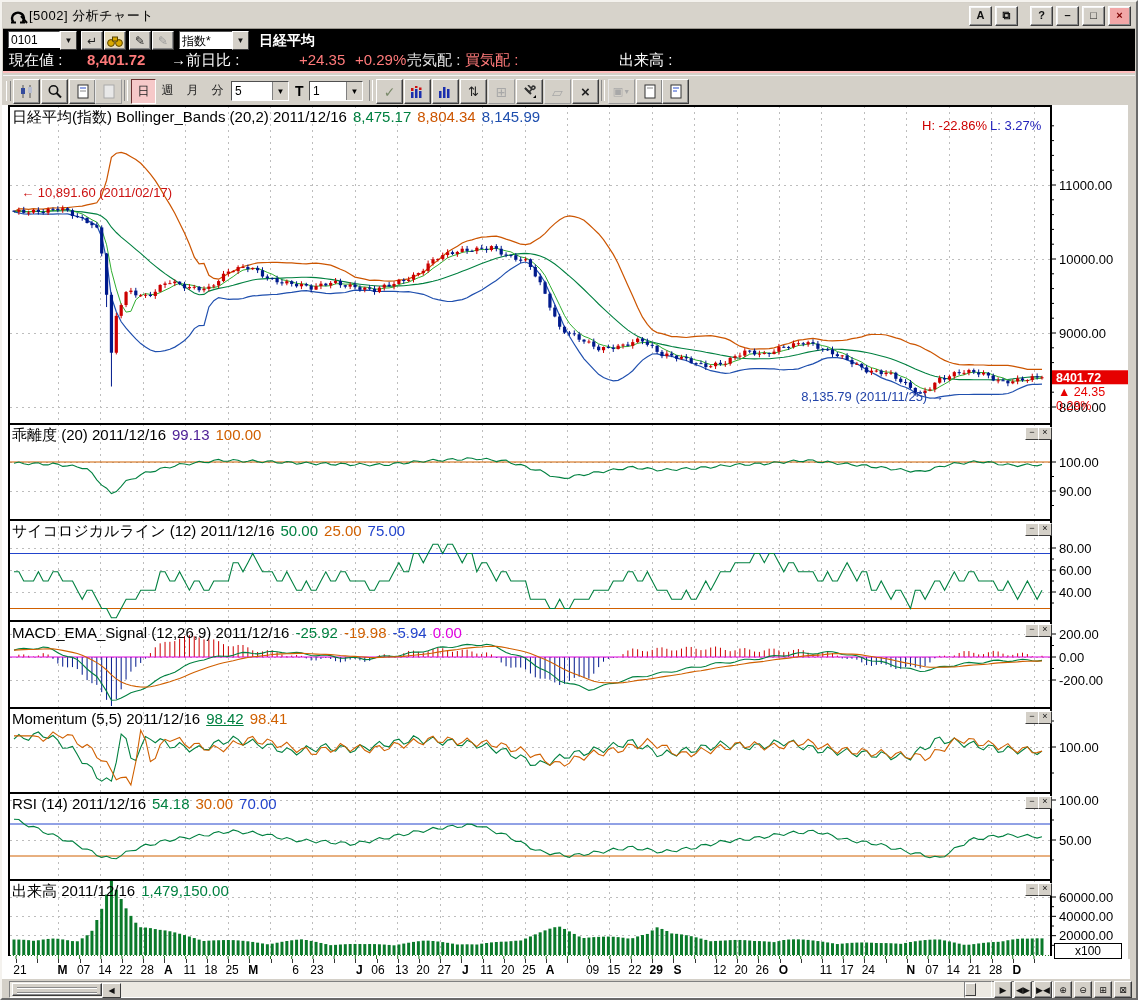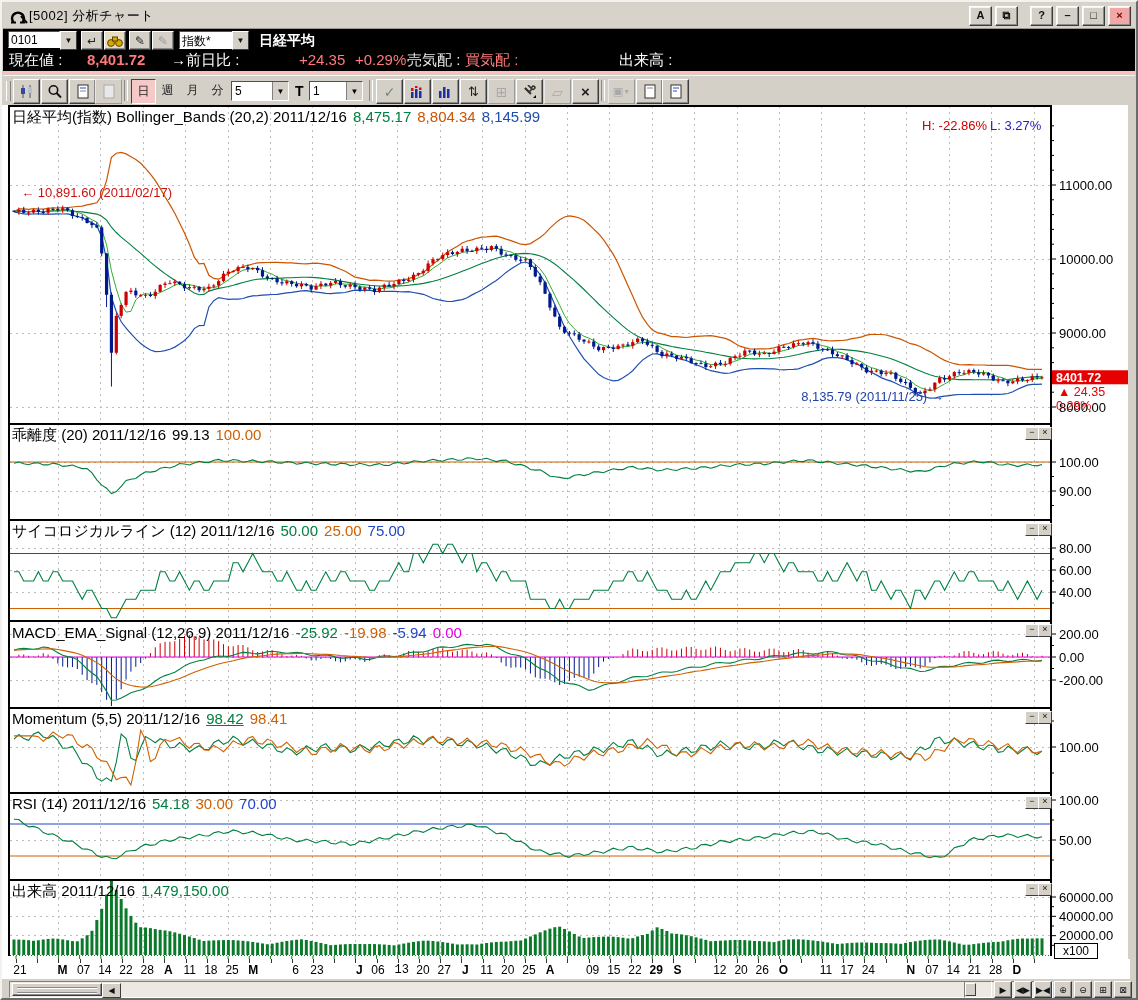--- a/index.html
+++ b/index.html
@@ -39,21 +39,21 @@
   #tick-label{top:7px;font-size:14px;font-weight:bold;color:#000}
   
   #chart-svg{left:0;top:103px}
   .panel-header{font-size:15px;color:#000;white-space:pre;background:transparent}
   .panel-header span{margin-right:6px}
   .mini-btn{width:12px;height:11px;background:#d4d0c8;border:1px solid;border-color:#fff #3c3c3c #3c3c3c #fff;font-size:9px;line-height:9px;text-align:center;color:#111}
   #xlabels{left:0;top:957px;width:1128px;height:20px;background:#fff}
   .xlab{position:absolute;top:4px;font-size:12px;color:#000;transform:translateX(-50%);white-space:nowrap}
   .xlab.b{font-weight:bold}
   .xtick{position:absolute;top:0;width:1px;height:4px;background:#333}
-  #x100box{left:1052px;top:941px;border:1px solid #000;background:#fff;font-size:12px;padding:0 8px;color:#000}
+  #x100box{left:1052px;top:941px;border:1px solid #000;background:#fff;font-size:12px;padding:0 20px;color:#000}
   
   #scrollrow{left:1px;top:978px;width:1132px;height:19px;background:#d4d0c8}
   #hs-track{left:6px;top:1px;width:1042px;height:15px;background:#ece9e2;border:1px solid;border-color:#808080 #fff #fff #808080}
   #hs-thumb{left:2px;top:1px;width:88px;height:11px;background:#d4d0c8;border:1px solid;border-color:#fff #3c3c3c #3c3c3c #fff;box-shadow:inset -1px -1px 0 #8a8a8a}
   #hs-thumb .gl{margin:3px 4px 0;border-top:1px solid #8a8a8a;border-bottom:1px solid #fff}
   #hs-left{left:92px;top:1px;width:17px;height:13px;background:#d4d0c8;border:1px solid;border-color:#fff #3c3c3c #3c3c3c #fff;font-size:8px;display:flex;align-items:center;justify-content:center;color:#111}
   #nav-btns{right:3px;top:1px;display:flex;gap:2px;align-items:center}
   .nv{width:16px;height:15px;background:#d4d0c8;border:1px solid;border-color:#fff #3c3c3c #3c3c3c #fff;box-shadow:inset -1px -1px 0 #8a8a8a;font-size:9px;display:flex;align-items:center;justify-content:center;color:#111;white-space:nowrap}
   .nv.track{width:26px;background:#ece9e2;border-color:#808080 #fff #fff #808080;box-shadow:none;justify-content:flex-start}
   .nv.track i{display:block;width:9px;height:11px;background:#d4d0c8;border:1px solid;border-color:#fff #3c3c3c #3c3c3c #fff}
@@ -1279,21 +1279,21 @@
     <line x1="904.75" y1="851" x2="904.75" y2="855" stroke="#1f7a1f"></line>
     <line x1="925.9583333333333" y1="851" x2="925.9583333333333" y2="855" stroke="#1f7a1f"></line>
     <line x1="947.1666666666666" y1="851" x2="947.1666666666666" y2="855" stroke="#1f7a1f"></line>
     <line x1="968.375" y1="851" x2="968.375" y2="855" stroke="#1f7a1f"></line>
     <line x1="989.5833333333333" y1="851" x2="989.5833333333333" y2="855" stroke="#1f7a1f"></line>
     <line x1="1010.7916666666666" y1="851" x2="1010.7916666666666" y2="855" stroke="#1f7a1f"></line>
     <line x1="1032" y1="851" x2="1032" y2="855" stroke="#1f7a1f"></line>
   </svg>
 <div class="abs" id="headers" style="left:0;top:0">
     <div class="panel-header abs" style="left: 10px; top: 106px;"><span>日経平均(指数) Bollinger_Bands (20,2) 2011/12/16</span><span style="color: rgb(0, 128, 64);">8,475.17</span><span style="color: rgb(204, 85, 0);">8,804.34</span><span style="color: rgb(31, 79, 174);">8,145.99</span></div>
-    <div class="panel-header abs" style="left: 10px; top: 424px;"><span>乖離度 (20) 2011/12/16</span><span style="color: #000000;">99.13</span><span style="color: rgb(208, 96, 0);">100.00</span></div>
+    <div class="panel-header abs" style="left: 10px; top: 424px;"><span>乖離度 (20) 2011/12/16</span><span style="color: #4c1d95;">99.13</span><span style="color: rgb(208, 96, 0);">100.00</span></div>
     <div class="panel-header abs" style="left: 10px; top: 520px;"><span>サイコロジカルライン (12) 2011/12/16</span><span style="color: rgb(0, 128, 64);">50.00</span><span style="color: rgb(208, 96, 0);">25.00</span><span style="color: rgb(34, 68, 204);">75.00</span></div>
     <div class="panel-header abs" style="left: 10px; top: 622px;"><span>MACD_EMA_Signal (12,26,9) 2011/12/16</span><span style="color: rgb(0, 128, 64);">-25.92</span><span style="color: rgb(208, 96, 0);">-19.98</span><span style="color: rgb(34, 68, 204);">-5.94</span><span style="color: rgb(224, 0, 224);">0.00</span></div>
     <div class="panel-header abs" style="left: 10px; top: 708px;"><span>Momentum (5,5) 2011/12/16</span><span style="color: rgb(0, 128, 64); text-decoration: underline;">98.42</span><span style="color: rgb(208, 96, 0);">98.41</span></div>
     <div class="panel-header abs" style="left: 10px; top: 793px;"><span>RSI (14) 2011/12/16</span><span style="color: rgb(0, 128, 64);">54.18</span><span style="color: rgb(208, 96, 0);">30.00</span><span style="color: rgb(34, 68, 204);">70.00</span></div>
     <div class="panel-header abs" style="left: 10px; top: 880px;"><span>出来高 2011/12/16</span><span style="color: rgb(0, 128, 64);">1,479,150.00</span></div>
   </div>
 <div class="abs" id="miniBtns" style="left:0;top:0">
     <div class="mini-btn abs" style="left: 1023px; top: 425px;">−</div>
     <div class="mini-btn abs" style="left: 1036px; top: 425px;">×</div>
     <div class="mini-btn abs" style="left: 1023px; top: 521px;">−</div>
@@ -1335,21 +1335,21 @@
     <div class="xtick" style="left: 289.708px;"></div>
     <div class="xlab" style="left: 293.708px;">6</div>
     <div class="xtick" style="left: 310.917px;"></div>
     <div class="xlab" style="left: 314.917px;">23</div>
     <div class="xtick" style="left: 332.125px;"></div>
     <div class="xtick" style="left: 353.333px;"></div>
     <div class="xlab b" style="left: 357.333px;">J</div>
     <div class="xtick" style="left: 374.542px;"></div>
     <div class="xlab" style="left: 376px;">06</div>
     <div class="xtick" style="left: 395.75px;"></div>
-    <div class="xlab" style="left: 399.75px; font-family: Liberation Mono, monospace;">13</div>
+    <div class="xlab" style="left: 399.75px;">13</div>
     <div class="xtick" style="left: 416.958px;"></div>
     <div class="xlab" style="left: 420.958px;">20</div>
     <div class="xtick" style="left: 438.167px;"></div>
     <div class="xlab" style="left: 442.167px;">27</div>
     <div class="xtick" style="left: 459.375px;"></div>
     <div class="xlab b" style="left: 463.375px;">J</div>
     <div class="xtick" style="left: 480.583px;"></div>
     <div class="xlab" style="left: 484.583px;">11</div>
     <div class="xtick" style="left: 501.792px;"></div>
     <div class="xlab" style="left: 505.792px;">20</div>

